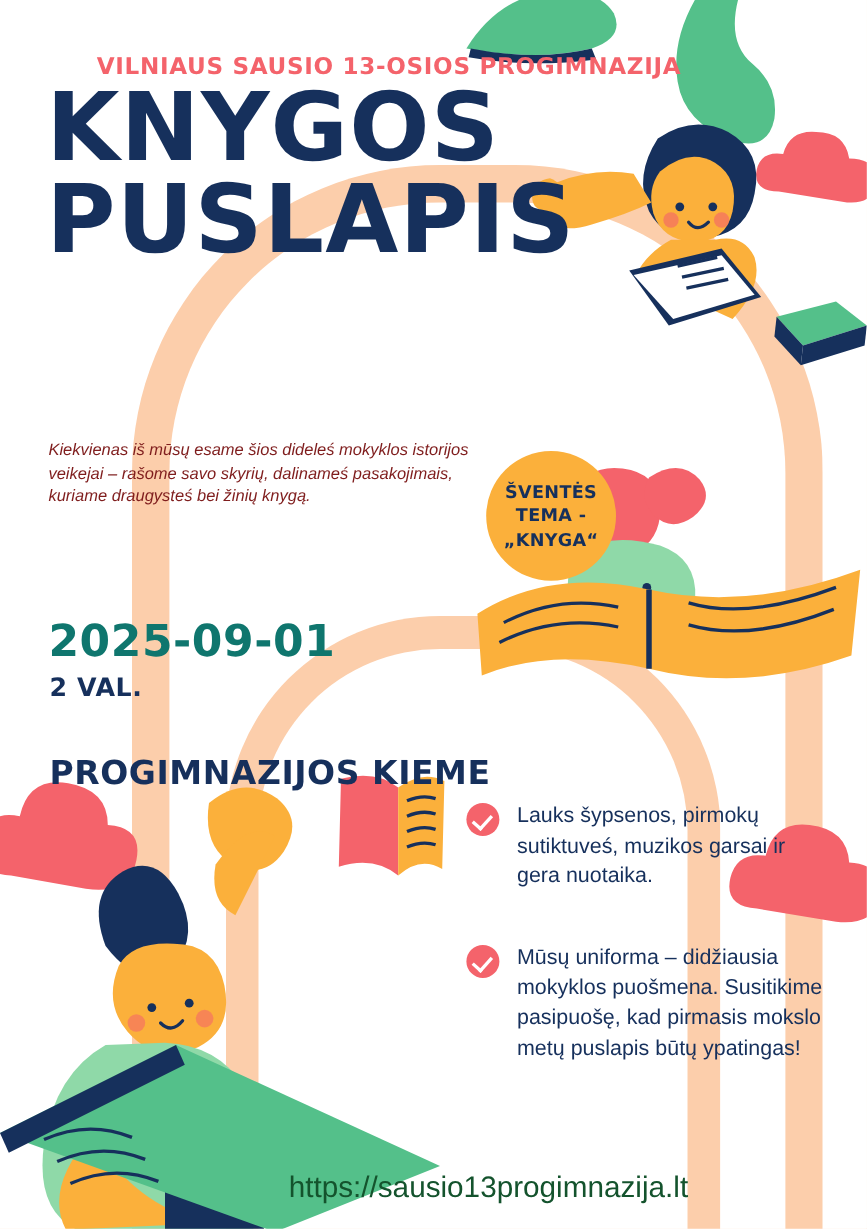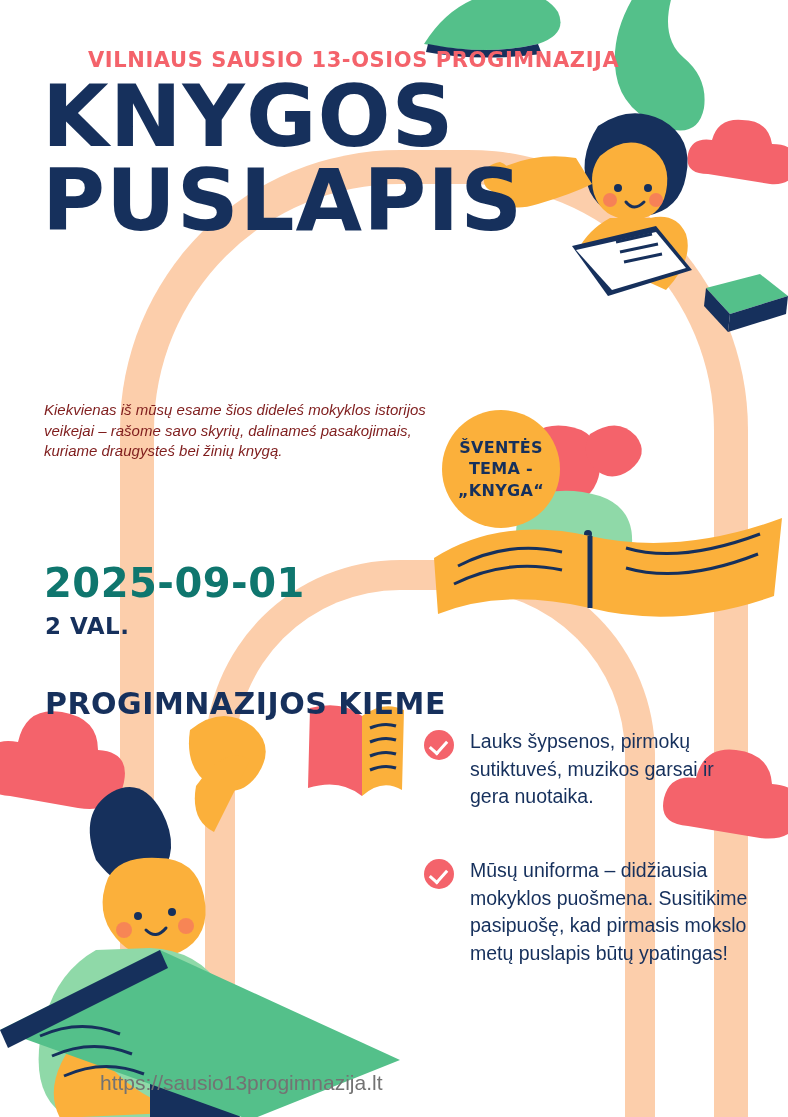--- a/index.html
+++ b/index.html
@@ -173,23 +173,23 @@
     color: #16305c;
     font-size: 19.5px;
     line-height: 1.42;
   }
 
   .url {
     position: absolute;
     left: 0;
     right: 0;
     bottom: 22px;
-    text-align: left;
-    color: #737373;
-    font-size: 21px;
+    text-align: center;
+    color: #14532d;
+    font-size: 27px;
     padding-left: 100px;
   }
 </style>
 </head>
 <body>
 
 <div class="poster">
 
   <div class="arch"></div>
   <div class="arch2"></div>

